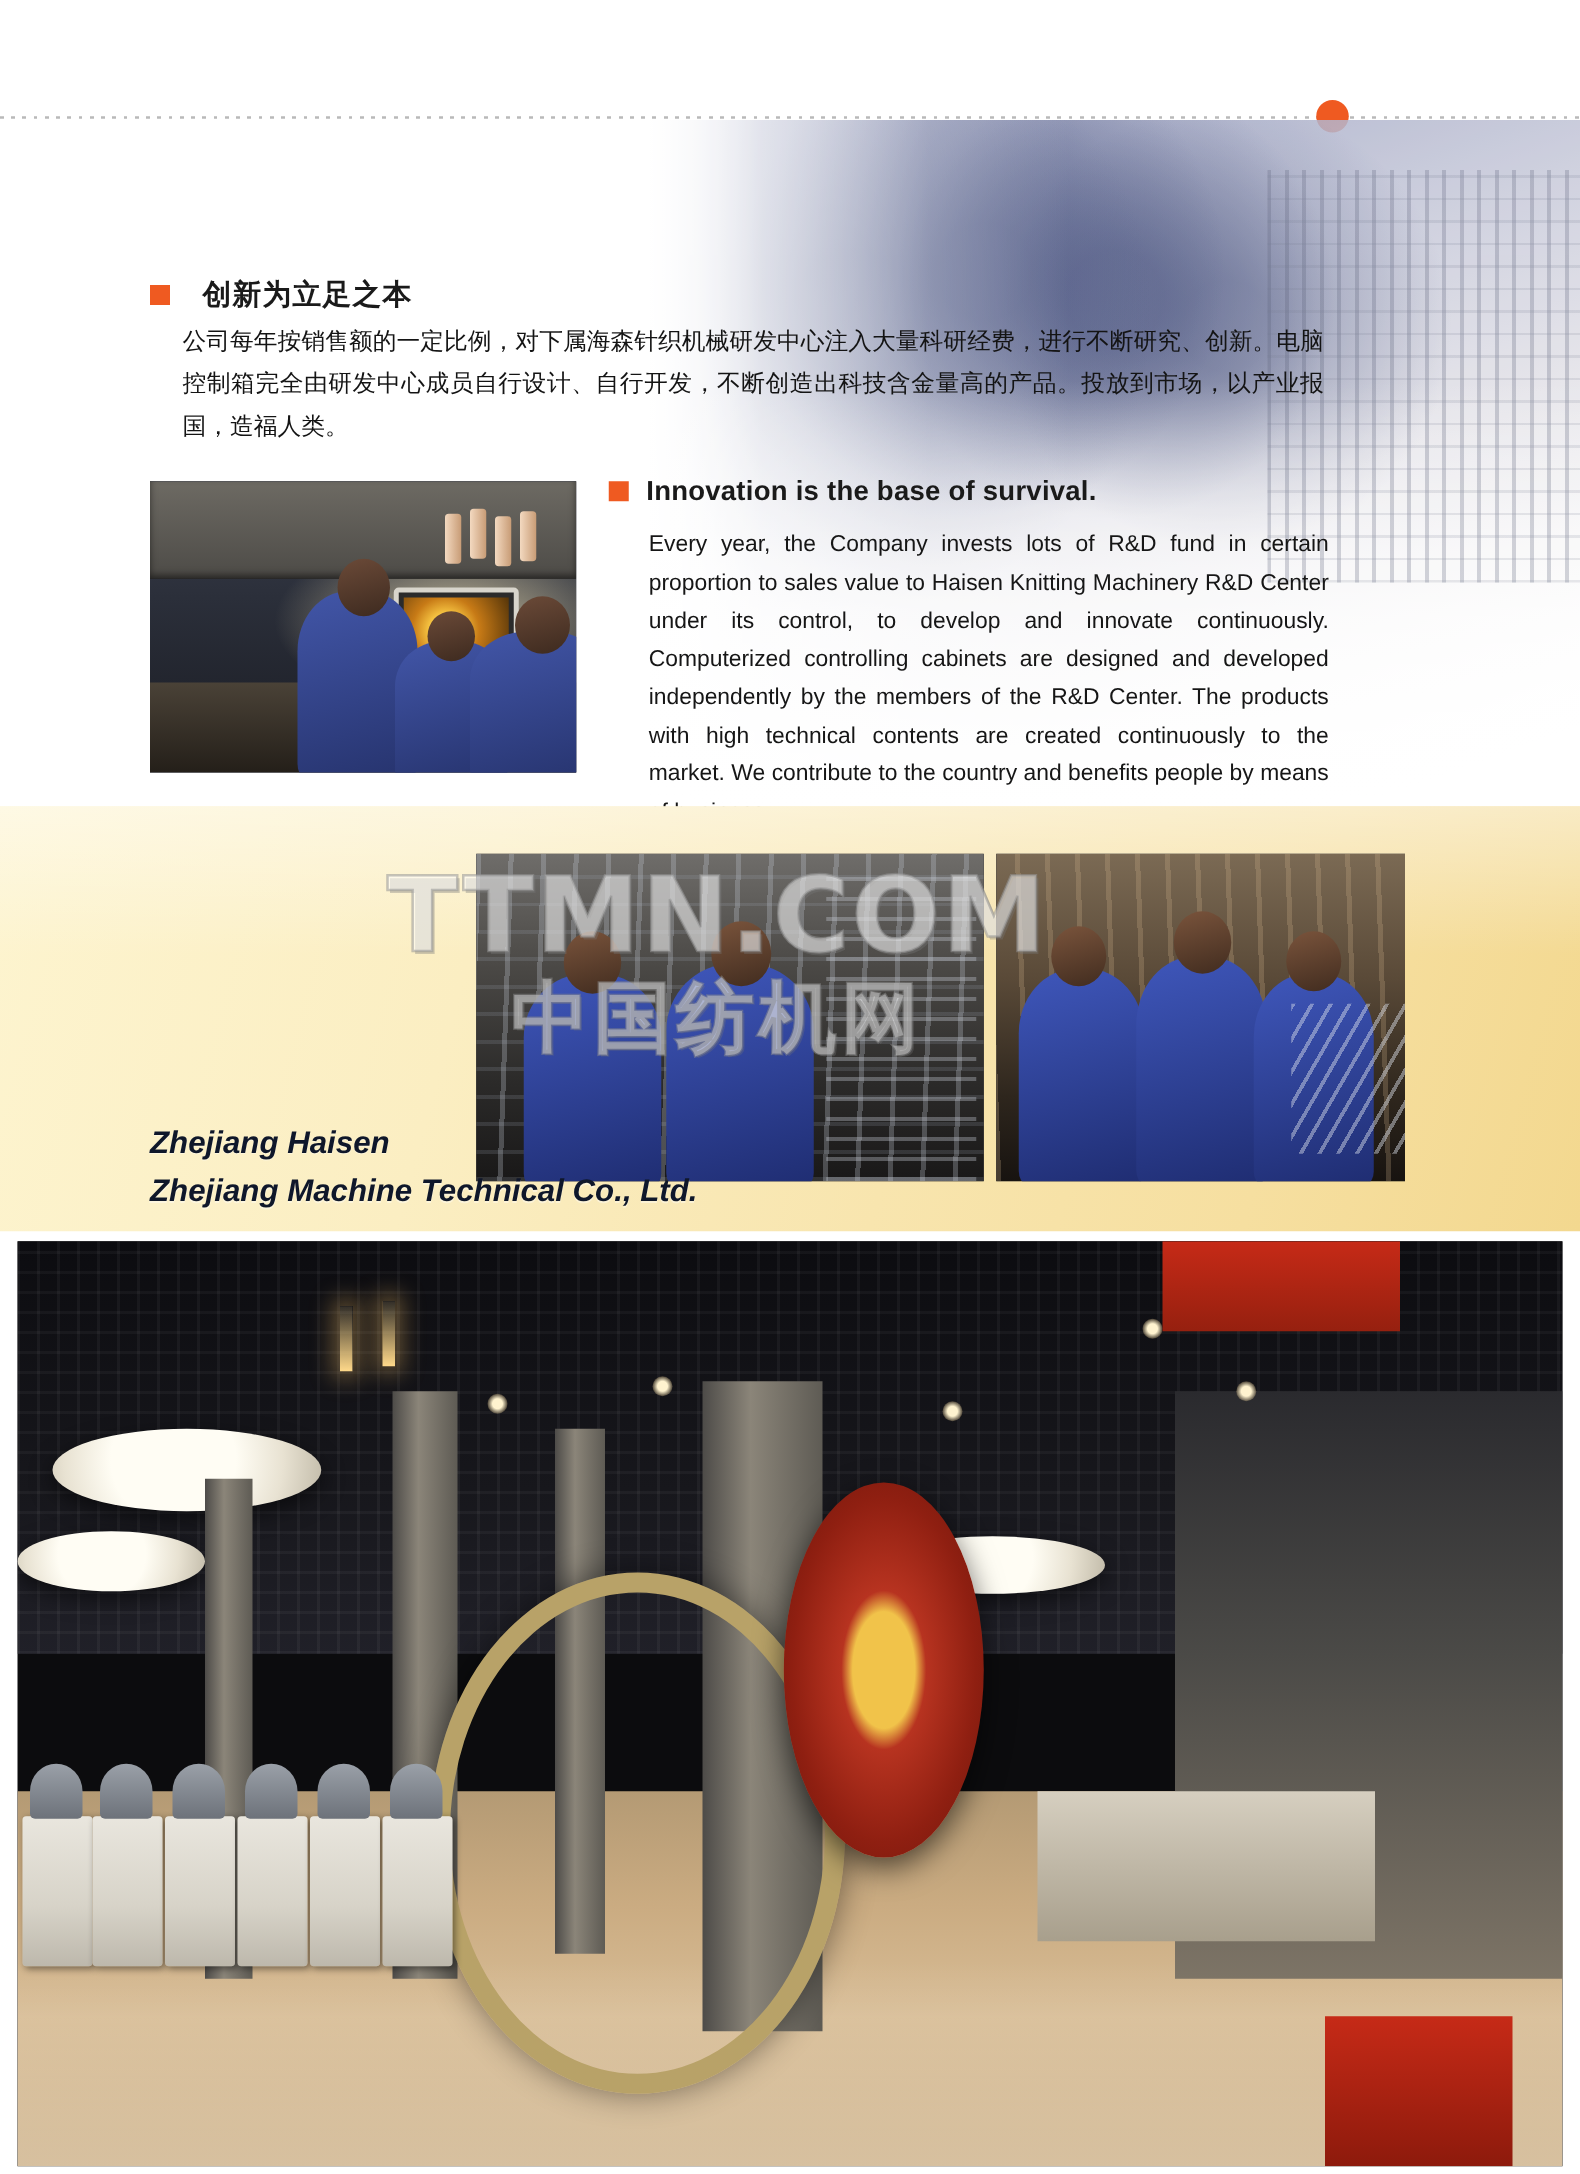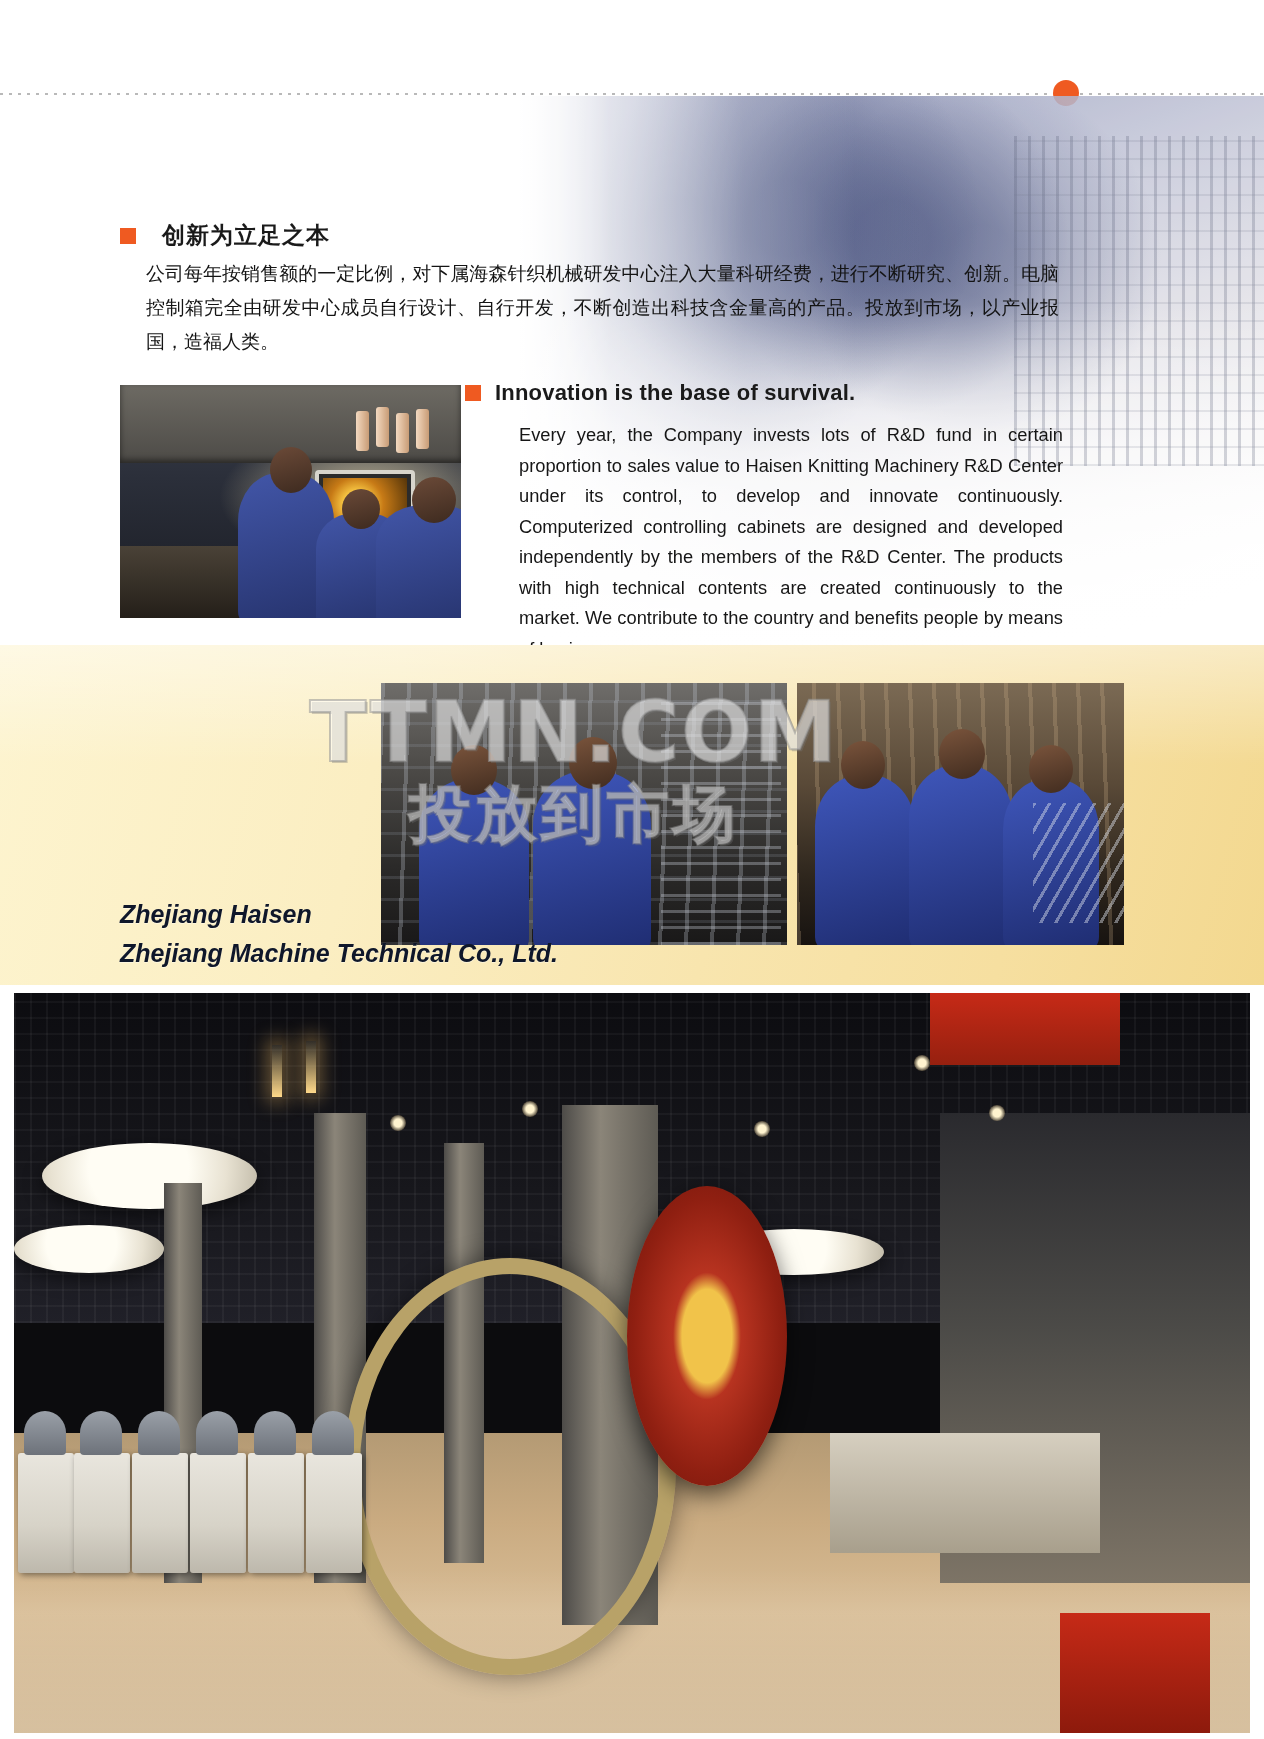--- a/index.html
+++ b/index.html
@@ -153,21 +153,21 @@
     background: linear-gradient(165deg,#4256a8,#26336d);
   }
   .photo-control .head {
     position:absolute; border-radius:50%;
     background: linear-gradient(165deg,#6b4a38,#3d2a1f);
   }
 
   
   .en-head {
     position: absolute;
-    left: 465px;
+    left: 487px;
     top: 380px;
     display: flex;
     align-items: center;
     gap: 14px;
   }
   .en-head .txt {
     font-size: 22px;
     font-weight: bold;
     color: #1a1a1a;
     letter-spacing: .2px;
@@ -438,21 +438,21 @@
   <div style="position:absolute;left:236px;top:120px;width:92px;height:120px;background:repeating-linear-gradient(120deg,rgba(220,225,235,.45) 0 3px,rgba(0,0,0,0) 3px 13px);"></div>
 </div>
 
 <div class="band-title">
   <div>Zhejiang Haisen</div>
   <div>Zhejiang Machine Technical Co., Ltd.</div>
 </div>
 
 <div class="watermark">
   <div class="wm1">TTMN.COM</div>
-  <div class="wm2">投放到市场</div>
+  <div class="wm2">中国纺机网</div>
 </div>
 
 <div class="photo-hall">
   <div class="hall-ceiling"></div>
   <div class="hall-floor"></div>
   <div class="hall-wallR"></div>
 
   <div class="disc" style="left:28px; top:150px; width:215px; height:66px;"></div>
   <div class="disc" style="left:0px;  top:232px; width:150px; height:48px;"></div>
   <div class="disc" style="left:690px; top:236px; width:180px; height:46px;"></div>

